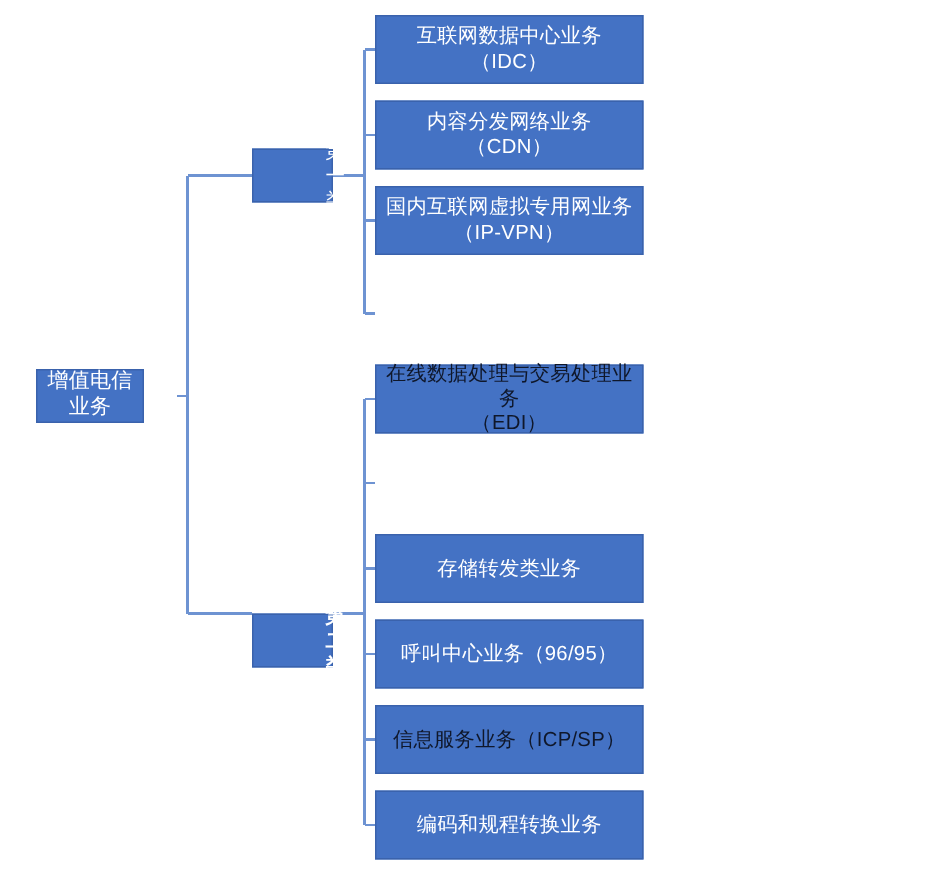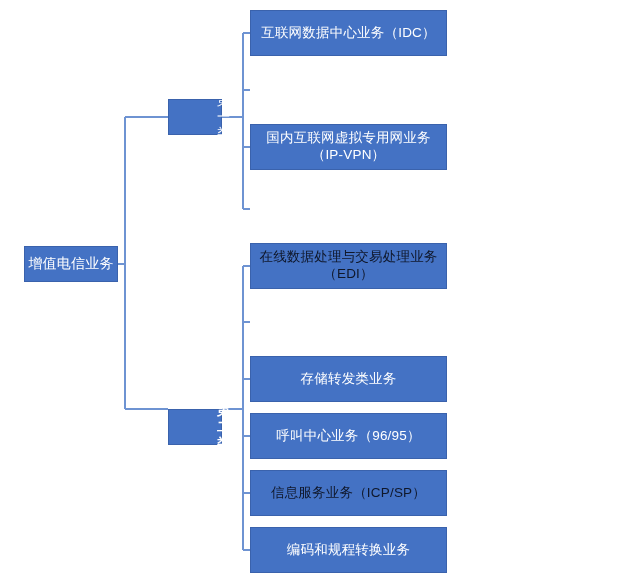--- a/index.html
+++ b/index.html
@@ -36,36 +36,37 @@
     align-items: center;
     justify-content: center;
     text-align: center;
     line-height: 1.25;
     letter-spacing: 0.2px;
     font-weight: 400;
   }
   .node-root {
     left: 24px;
     top: 246px;
-    width: 94px;
+    width: 72px;
     height: 36px;
     font-size: 14px;
+    font-family: Liberation Mono, monospace;
   }
   .node-category {
     left: 168px;
     width: 54px;
     height: 36px;
     font-size: 13px;
     padding-left: 48px;
   }
   .node-cat-1 { top: 99px; }
   .node-cat-2 { top: 409px; font-weight: bold; }
   .node-leaf {
     left: 250px;
-    width: 197px;
+    width: 179px;
     height: 46px;
     font-size: 13.5px;
     padding: 17px 6px;
   }
   .node-leaf.highlight {
     color: #0f172a;
   }
   .leaf-text {
     display: block;
     width: 100%;
@@ -113,20 +114,23 @@
     <span class="leaf-text">第一类</span>
   </div>
 
   <div class="node node-category node-cat-2">
     <span class="leaf-text">第二类</span>
   </div>
 
   <div class="node node-leaf" style="top:10px">
     <span class="leaf-text">互联网数据中心业务（IDC）</span>
   </div>
+  <div class="node node-leaf" style="top:67px">
+    <span class="leaf-text">内容分发网络业务（CDN）</span>
+  </div>
   <div class="node node-leaf" style="top:124px">
     <span class="leaf-text">国内互联网虚拟专用网业务<br>（IP-VPN）</span>
   </div>
 
   <div class="node node-leaf highlight" style="top:243px">
     <span class="leaf-text">在线数据处理与交易处理业务<br>（EDI）</span>
   </div>
   <div class="node node-leaf" style="top:356px">
     <span class="leaf-text">存储转发类业务</span>
   </div>

